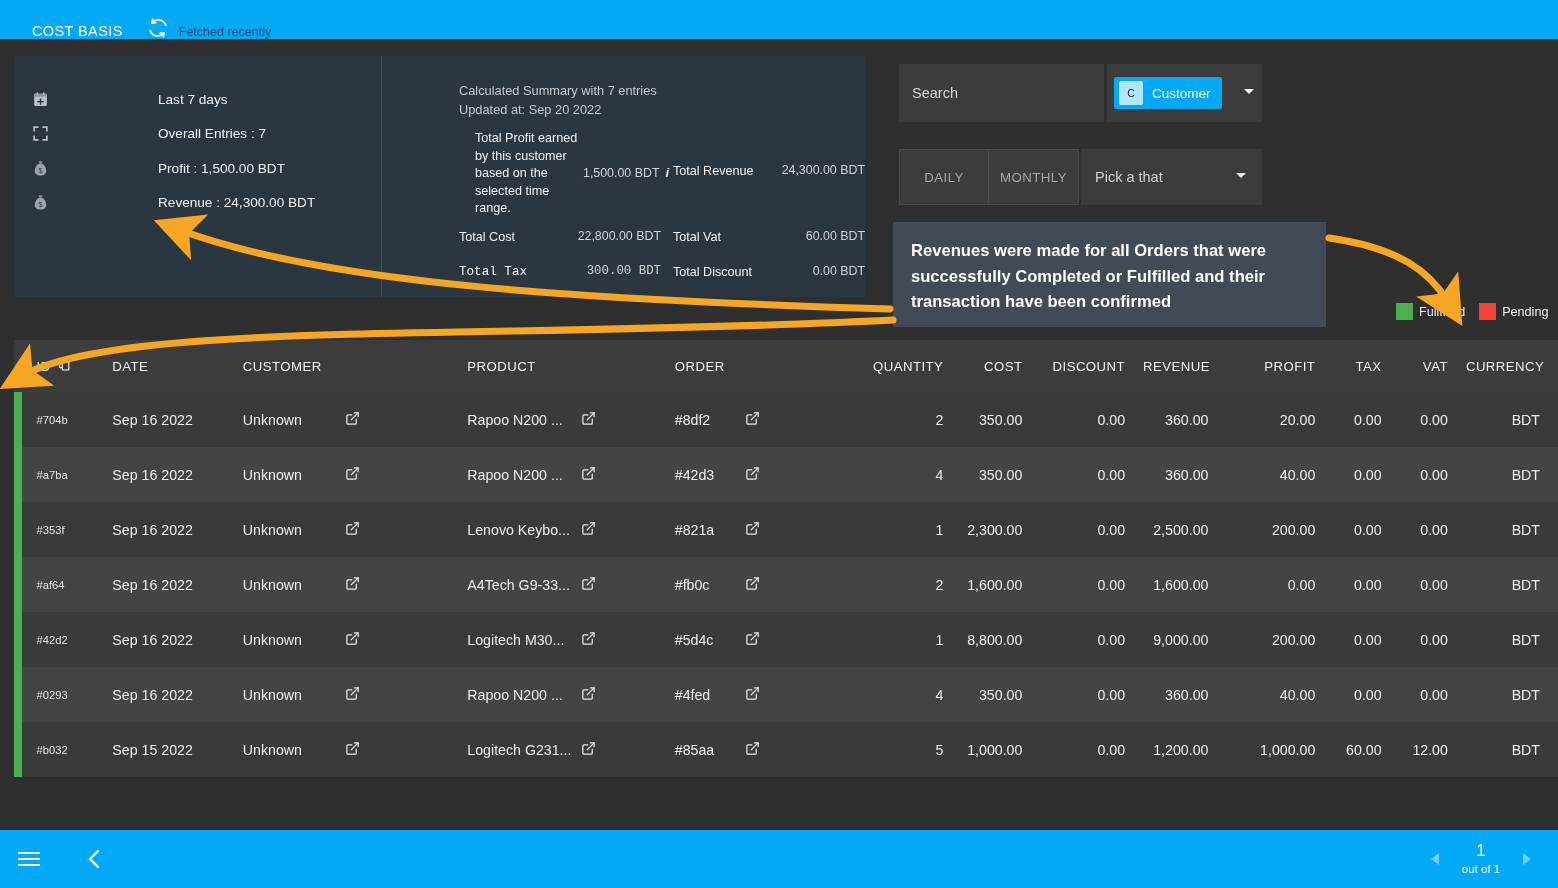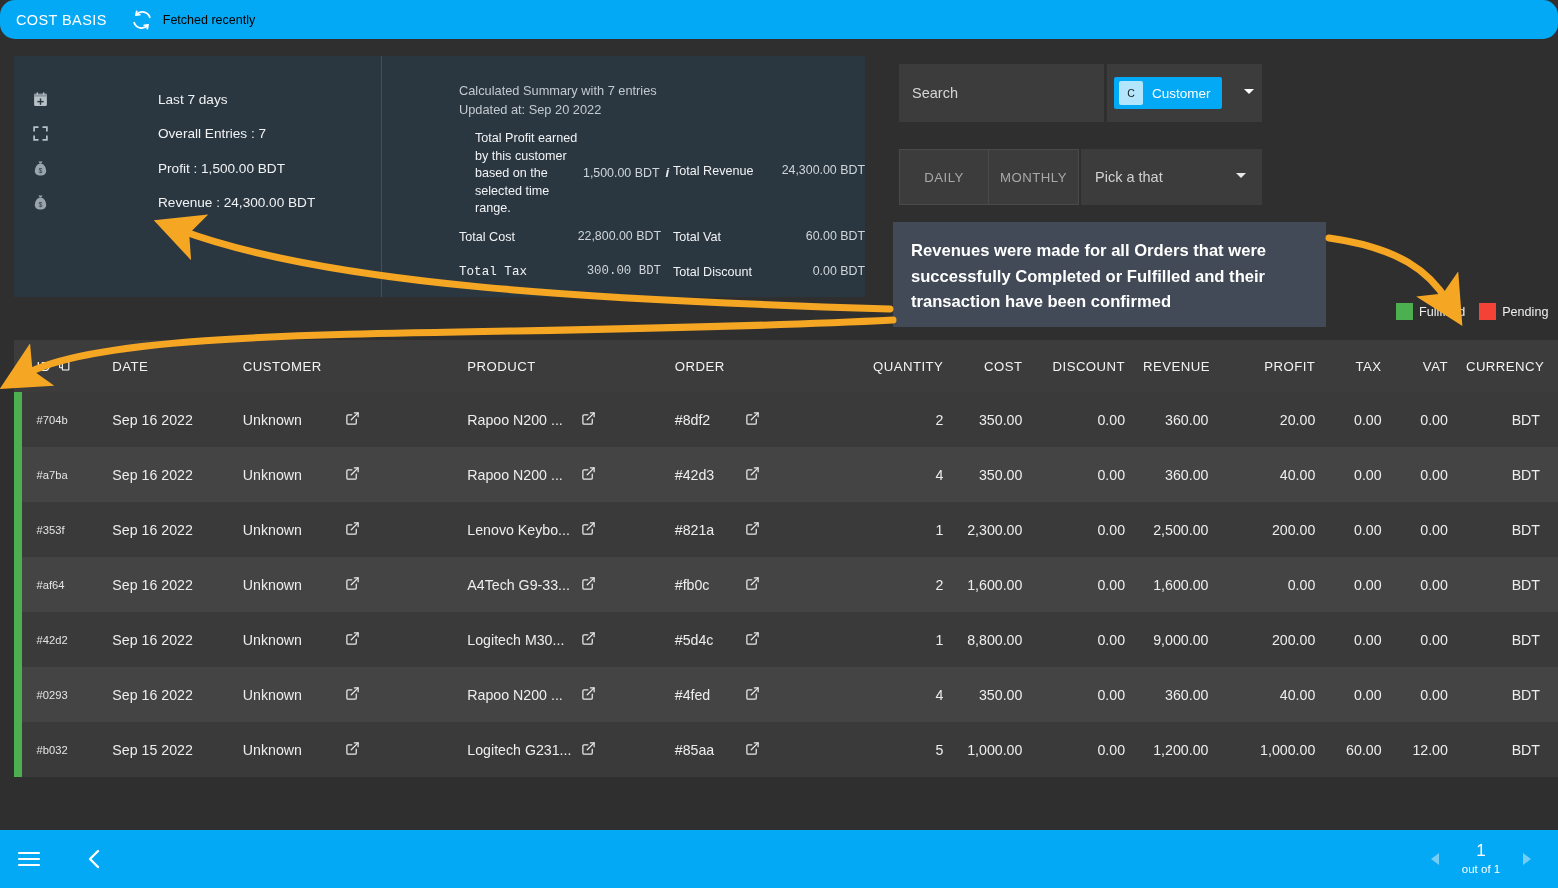--- a/index.html
+++ b/index.html
@@ -17,40 +17,39 @@
     background: #2f2f2f;
   }
 
   
   .topbar {
     position: absolute;
     left: 0; top: 0;
     width: 1558px; height: 39px;
     background: #03a9f4;
     display: flex;
-    align-items: center;
-    padding-left: 16px;
-    border-radius: 15px;
+    align-items: flex-end;
+    padding-left: 32px;
   }
   .topbar-title {
     color: #ffffff;
     font-size: 14.5px;
     letter-spacing: .4px;
   }
   .refresh-icon {
     margin-left: 24px;
     width: 22px; height: 22px;
     display: inline-flex;
     align-items: center;
     justify-content: center;
     color: #fff;
   }
   .topbar-status {
     margin-left: 10px;
-    color: #000000;
+    color: #0c4a6e;
     font-size: 12.5px;
   }
 
   
   .summary-card {
     position: absolute;
     left: 14px; top: 56px;
     width: 851px; height: 241px;
     background: #2b3740;
   }

